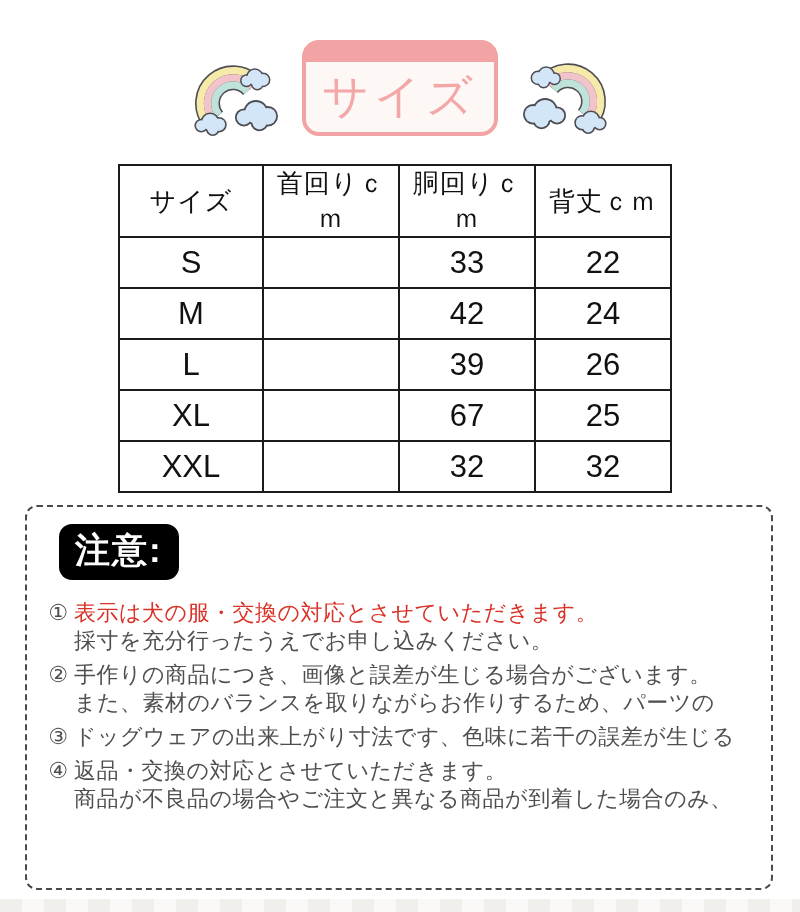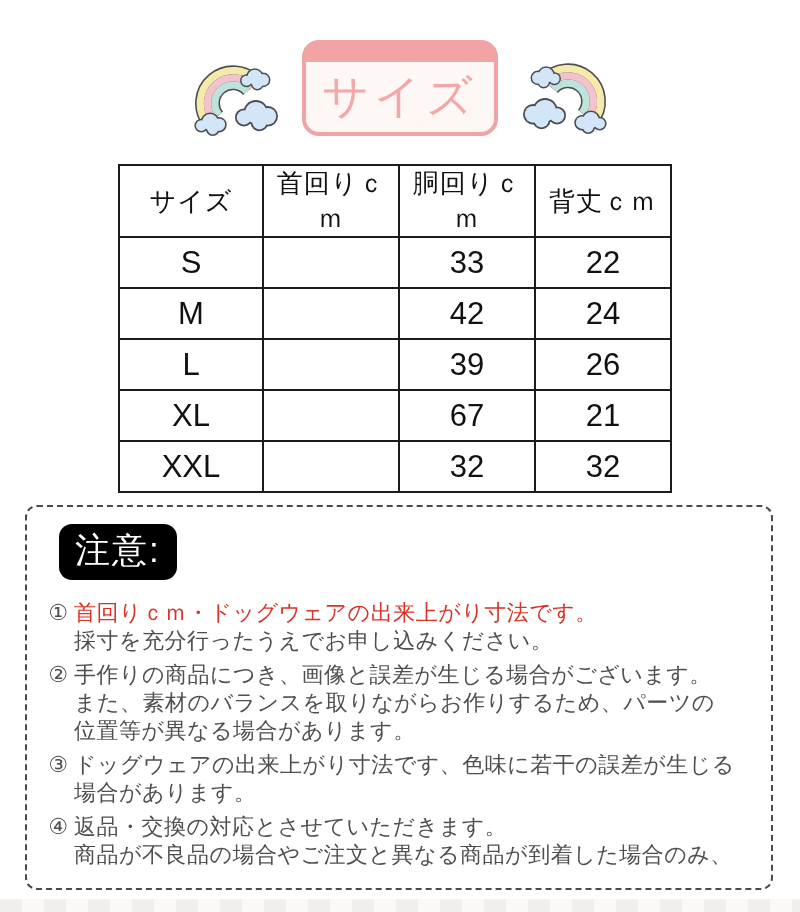--- a/index.html
+++ b/index.html
@@ -47,21 +47,21 @@
   .col-neck, .col-chest, .col-back { width: 136px; }
 
   
   .notice {
     position: absolute; left: 25px; top: 505px; width: 748px; height: 385px;
     border: 2px dashed #4a4a4a; border-radius: 12px; background: #fff;
   }
   .badge {
     display: inline-block; margin: 17px 0 0 32px;
     background: #000; color: #fff;
-    font-size: 35px; font-weight: normal; letter-spacing: 2px;
+    font-size: 35px; font-weight: bold; letter-spacing: 2px;
     padding: 7px 16px 10px 16px; border-radius: 13px; line-height: 1.1;
   }
   ol.notes { list-style: none; margin-top: 19px; padding: 0 18px 0 15px; }
   .note { display: flex; align-items: flex-start; margin-bottom: 6px; color: #4f4f4f; }
   .num {
     flex: none; width: 32px; text-align: center;
     font-size: 22px; line-height: 28px;
   }
   .lines { flex: 1; }
   .line { font-size: 22px; line-height: 28px; letter-spacing: 0.5px; }
@@ -149,57 +149,55 @@
       <td>L</td>
       <td></td>
       <td>39</td>
       <td>26</td>
     </tr>
 
     <tr>
       <td>XL</td>
       <td></td>
       <td>67</td>
-      <td>21</td>
+      <td>25</td>
     </tr>
 
     <tr>
       <td>XXL</td>
       <td></td>
       <td>32</td>
       <td>32</td>
     </tr>
   </tbody>
   </table>
 
   <section class="notice">
     <div class="badge">注意:</div>
     <ol class="notes" id="notes-list">
     <li class="note">
       <span class="num">①</span>
       <div class="lines">
-            <div class="line red">首回りｃｍ・ドッグウェアの出来上がり寸法です。</div>
+            <div class="line red">表示は犬の服・交換の対応とさせていただきます。</div>
             <div class="line">採寸を充分行ったうえでお申し込みください。</div>
           </div>
     </li>
 
     <li class="note">
       <span class="num">②</span>
       <div class="lines">
             <div class="line">手作りの商品につき、画像と誤差が生じる場合がございます。</div>
             <div class="line">また、素材のバランスを取りながらお作りするため、パーツの</div>
-            <div class="line">位置等が異なる場合があります。</div>
           </div>
     </li>
 
     <li class="note">
       <span class="num">③</span>
       <div class="lines">
             <div class="line">ドッグウェアの出来上がり寸法です、色味に若干の誤差が生じる</div>
-            <div class="line">場合があります。</div>
           </div>
     </li>
 
     <li class="note">
       <span class="num">④</span>
       <div class="lines">
             <div class="line">返品・交換の対応とさせていただきます。</div>
             <div class="line">商品が不良品の場合やご注文と異なる商品が到着した場合のみ、</div>
           </div>
     </li>

